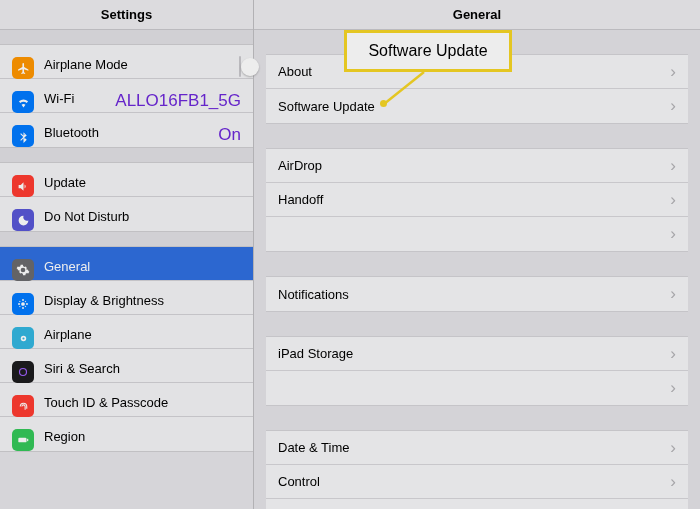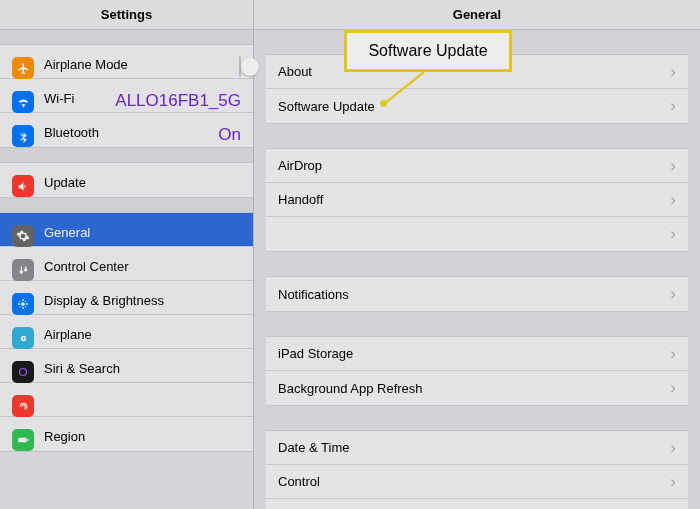--- a/index.html
+++ b/index.html
@@ -84,42 +84,42 @@
 
     <div class="side-group">
       <div class="row">
         <span class="icon bg-red">
           <svg width="13" height="13" viewBox="0 0 24 24" fill="#fff">
               <path d="M3 9v6h4l5 5V4L7 9H3zm13 3a4 4 0 0 0-2-3.5v7A4 4 0 0 0 16 12z"></path>
             </svg>
         </span>
         <span>Update</span>
       </div>
+      <div class="row">
+        <span class="icon bg-purple">
+          <svg width="13" height="13" viewBox="0 0 24 24" fill="#fff">
+              <path d="M12 3a9 9 0 1 0 9 9 7 7 0 0 1-9-9z"></path>
+            </svg>
+        </span>
+        <span>Do Not Disturb</span>
+      </div>
     </div>
 
     <div class="side-gap"></div>
 
     <div class="side-group">
       <div class="row sel">
         <span class="icon">
           <svg width="14" height="14" viewBox="0 0 24 24" fill="#fff">
               <path d="M12 8a4 4 0 1 0 4 4 4 4 0 0 0-4-4zm9 4a7 7 0 0 1-.1 1.2l2.1 1.6-2 3.4-2.5-1a7 7 0 0 1-2 1.2l-.4 2.6h-4l-.4-2.6a7 7 0 0 1-2-1.2l-2.5 1-2-3.4 2.1-1.6A7 7 0 0 1 3 12a7 7 0 0 1 .1-1.2L1 9.2l2-3.4 2.5 1a7 7 0 0 1 2-1.2L7.9 3h4l.4 2.6a7 7 0 0 1 2 1.2l2.5-1 2 3.4-2.1 1.6A7 7 0 0 1 21 12z"></path>
             </svg>
         </span>
         <span>General</span>
       </div>
       <div class="row">
-        <span class="icon bg-grey">
-          <svg width="13" height="13" viewBox="0 0 24 24" fill="#fff">
-              <path d="M7 4v8a3 3 0 1 0 2 0V4H7zm8 0v4a3 3 0 1 0 2 0V4h-2z"></path>
-            </svg>
-        </span>
-        <span>Control Center</span>
-      </div>
-      <div class="row">
         <span class="icon bg-blue">
           <svg width="14" height="14" viewBox="0 0 24 24" fill="#fff">
               <path d="M10 2h4v3h-4zM2 10h3v4H2zm17 0h3v4h-3zM10 19h4v3h-4zM5 5l2 2-1.4 1.4L3.6 6.4zM17 5l2 2-1.4 1.4L15.6 6.4zM5 19l2-2-1.4-1.4L3.6 17.6zM17 19l2-2-1.4-1.4-2 2zM12 8a4 4 0 1 0 4 4 4 4 0 0 0-4-4z" transform="scale(0.8) translate(3 3)"></path>
             </svg>
         </span>
         <span>Display &amp; Brightness</span>
       </div>
       <div class="row">
         <span class="icon bg-cyan">
           <svg width="13" height="13" viewBox="0 0 24 24" fill="#fff">
@@ -136,20 +136,21 @@
             </svg>
         </span>
         <span>Siri &amp; Search</span>
       </div>
       <div class="row">
         <span class="icon bg-red">
           <svg width="13" height="13" viewBox="0 0 24 24" fill="none" stroke="#fff" stroke-width="2">
               <path d="M6 12a6 6 0 0 1 12 0v4M9 12a3 3 0 0 1 6 0v6"></path>
             </svg>
         </span>
+        <span>Touch ID &amp; Passcode</span>
       </div>
       <div class="row">
         <span class="icon bg-green">
           <svg width="14" height="14" viewBox="0 0 24 24" fill="#fff">
               <rect x="4" y="8" width="14" height="8" rx="2"></rect>
               <rect x="19" y="10" width="2" height="4"></rect>
             </svg>
         </span>
         <span>Region</span>
       </div>
@@ -197,21 +198,20 @@
       </div>
 
       <div class="mgap"></div>
 
       <div class="mgroup">
         <div class="mrow">
           <span>iPad Storage</span>
           <span class="chev">›</span>
         </div>
         <div class="mrow">
-          <span>Background App Refresh</span>
           <span class="chev">›</span>
         </div>
       </div>
 
       <div class="mgap"></div>
 
       <div class="mgroup">
         <div class="mrow">
           <span>Date &amp; Time</span>
           <span class="chev">›</span>

